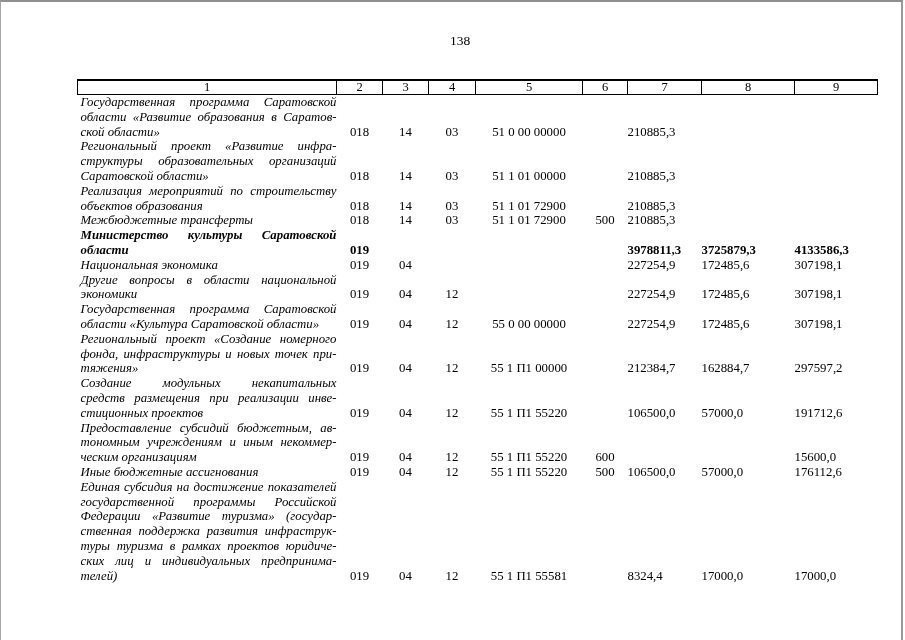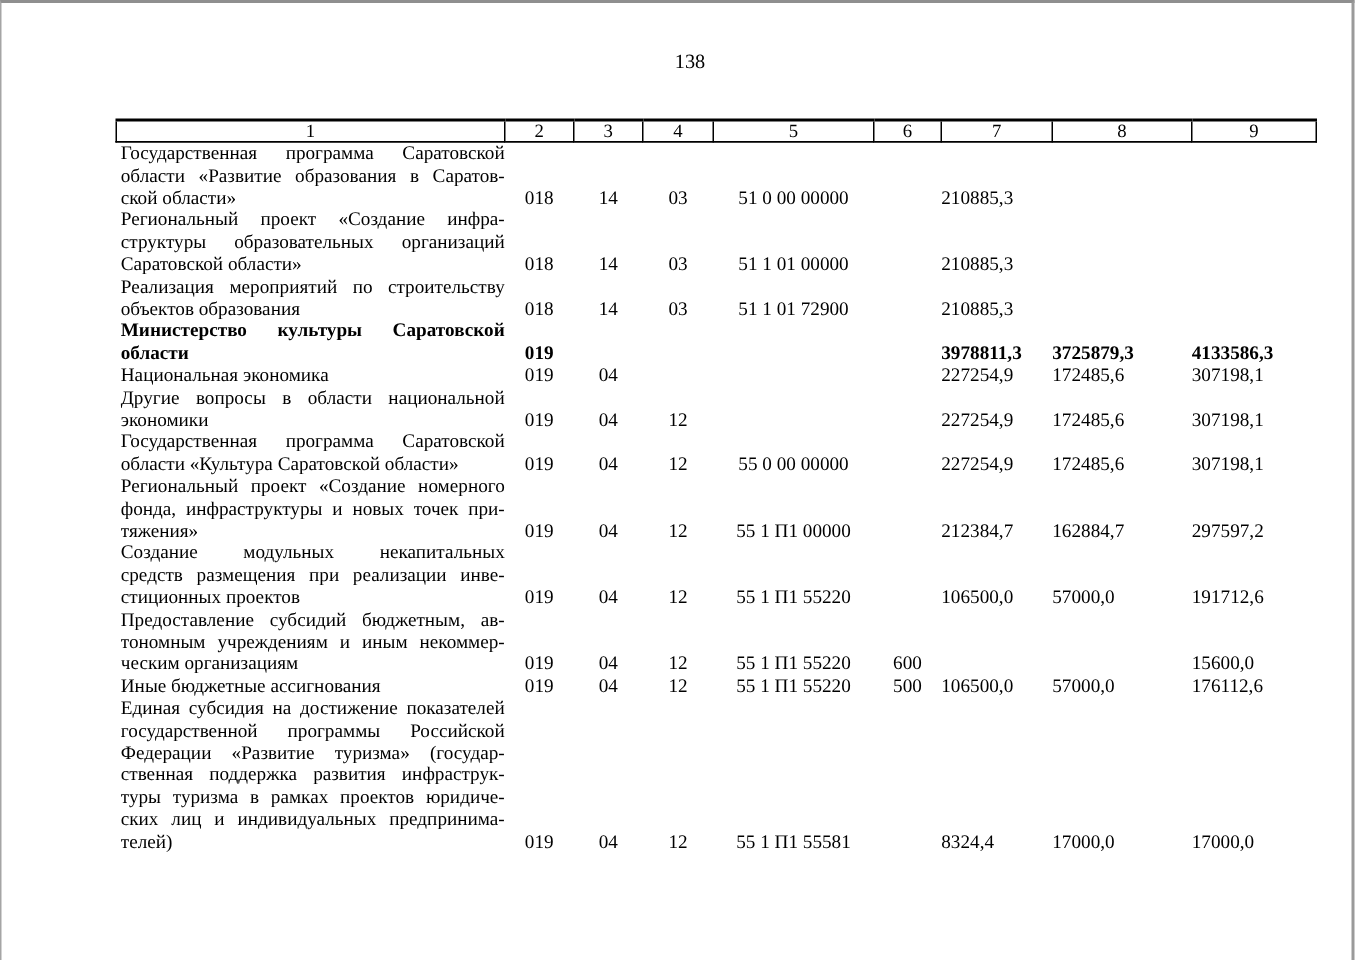--- a/index.html
+++ b/index.html
@@ -52,20 +52,21 @@
     text-align: center;
   }
   tbody td {
     padding: 0;
     vertical-align: bottom;
     font-size: 12.8px;
     line-height: 14.8px;
   }
   td.title-cell {
     padding-left: 3px;
+    font-style: italic;
   }
   td.title-cell .line {
     text-align: justify;
     text-align-last: justify;
     white-space: nowrap;
   }
   td.title-cell .line.last {
     text-align: left;
     text-align-last: left;
   }
@@ -115,21 +116,21 @@
           <td class="ctr">14</td>
           <td class="ctr">03</td>
           <td class="ctr">51 0 00 00000</td>
           <td class="ctr"></td>
           <td class="rgt">210885,3</td>
           <td class="rgt"></td>
           <td class="rgt"></td>
         </tr>
         <tr>
           <td class="title-cell">
-            <div class="line">Региональный проект «Создание инфра-</div>
+            <div class="line">Региональный проект «Развитие инфра-</div>
             <div class="line">структуры образовательных организаций</div>
             <div class="line last">Саратовской области»</div>
           </td>
           <td class="ctr">018</td>
           <td class="ctr">14</td>
           <td class="ctr">03</td>
           <td class="ctr">51 1 01 00000</td>
           <td class="ctr"></td>
           <td class="rgt">210885,3</td>
           <td class="rgt"></td>
@@ -138,20 +139,33 @@
         <tr>
           <td class="title-cell">
             <div class="line">Реализация мероприятий по строительству</div>
             <div class="line last">объектов образования</div>
           </td>
           <td class="ctr">018</td>
           <td class="ctr">14</td>
           <td class="ctr">03</td>
           <td class="ctr">51 1 01 72900</td>
           <td class="ctr"></td>
+          <td class="rgt">210885,3</td>
+          <td class="rgt"></td>
+          <td class="rgt"></td>
+        </tr>
+        <tr>
+          <td class="title-cell">
+            <div class="line last">Межбюджетные трансферты</div>
+          </td>
+          <td class="ctr">018</td>
+          <td class="ctr">14</td>
+          <td class="ctr">03</td>
+          <td class="ctr">51 1 01 72900</td>
+          <td class="ctr">500</td>
           <td class="rgt">210885,3</td>
           <td class="rgt"></td>
           <td class="rgt"></td>
         </tr>
         <tr class="bold">
           <td class="title-cell">
             <div class="line">Министерство культуры Саратовской</div>
             <div class="line last">области</div>
           </td>
           <td class="ctr">019</td>

